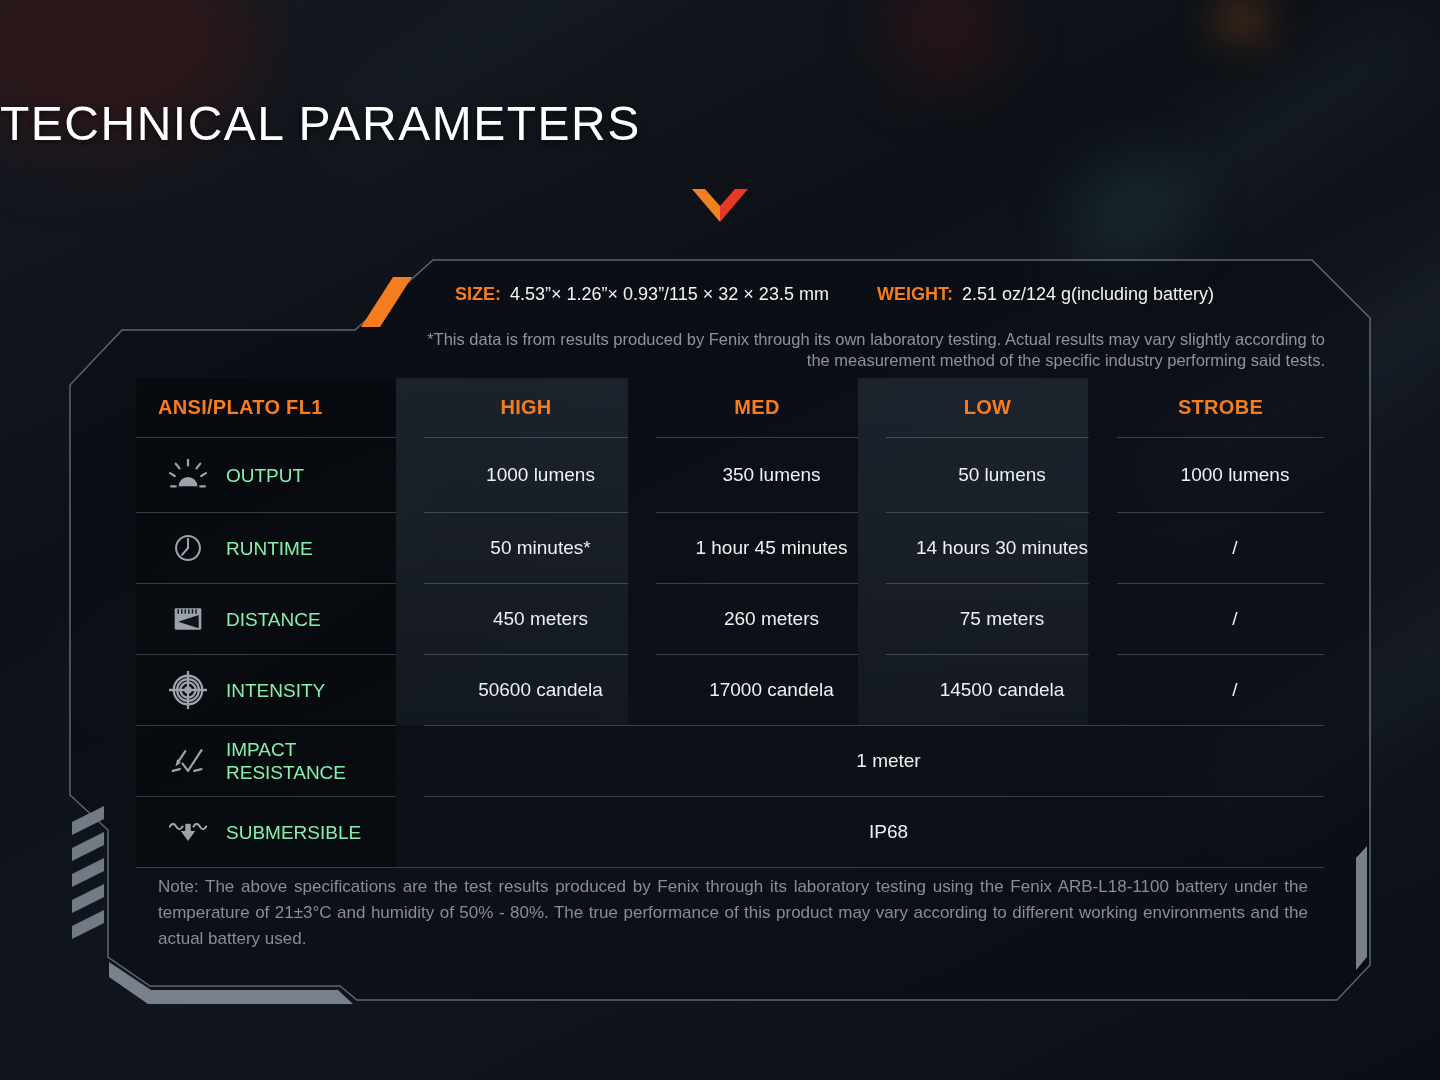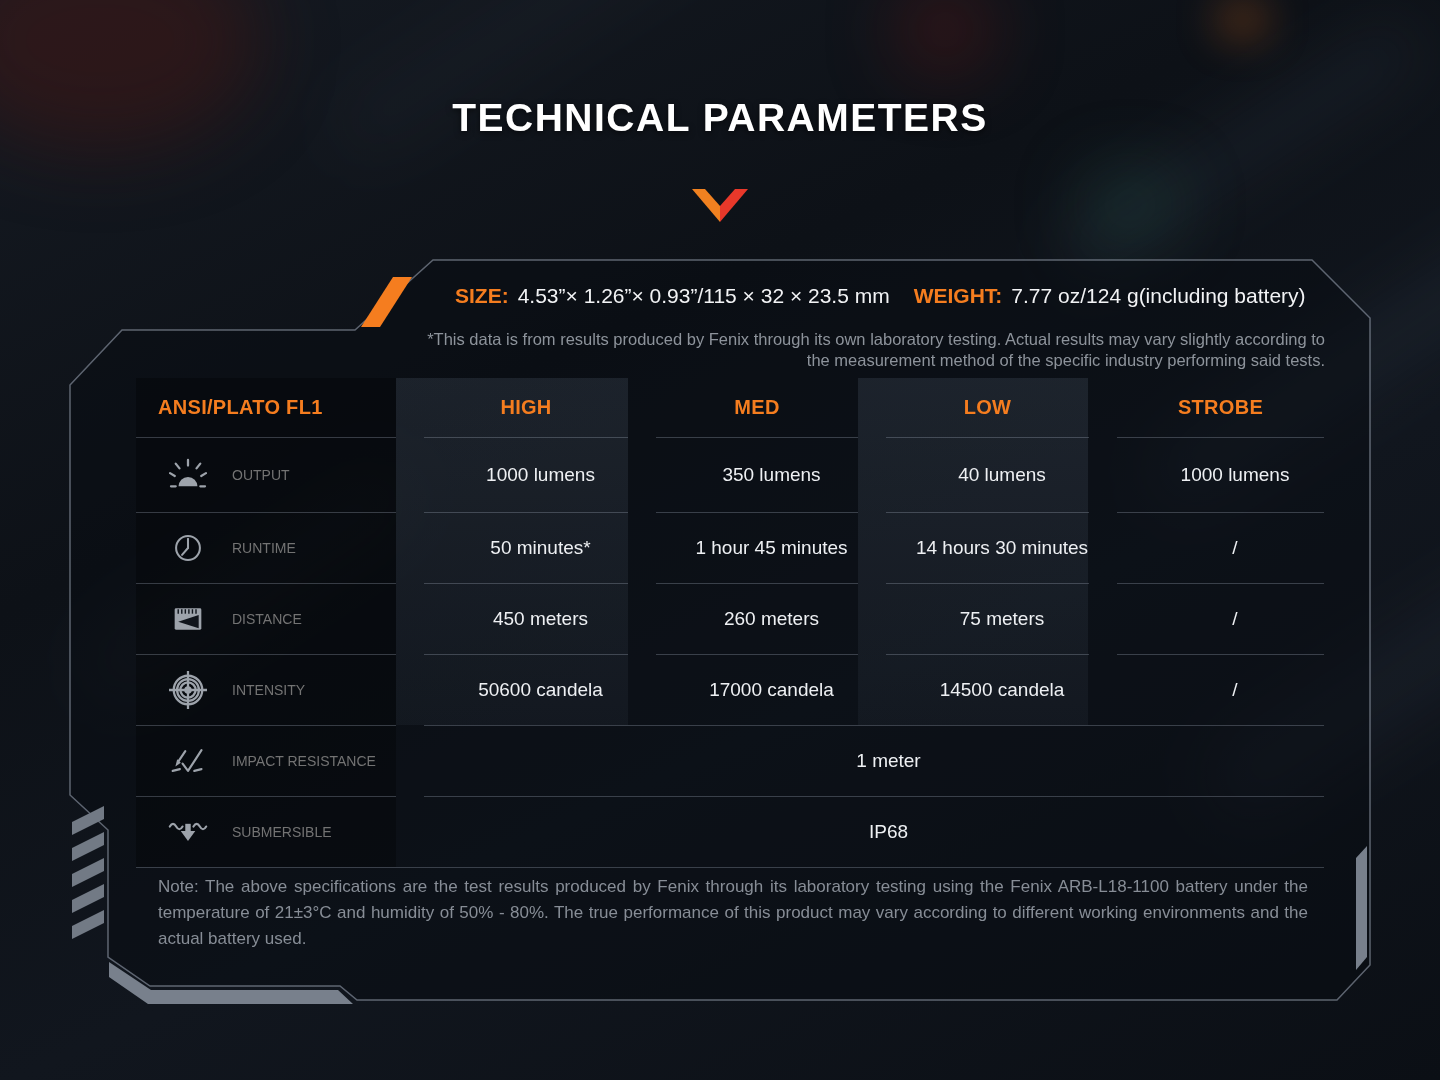--- a/index.html
+++ b/index.html
@@ -21,32 +21,32 @@
   .streak{position:absolute;filter:blur(30px);background:rgba(120,140,165,.08);transform:rotate(-33deg);border-radius:40px;}
   .s1{left:1030px;top:120px;width:420px;height:60px;}
   .s2{left:1120px;top:330px;width:460px;height:70px;}
   .s3{left:60px;top:540px;width:380px;height:80px;background:rgba(110,130,150,.05);}
   .s4{left:1180px;top:640px;width:420px;height:90px;background:rgba(110,130,150,.07);}
   .s5{left:300px;top:-30px;width:500px;height:70px;background:rgba(100,120,140,.05);}
 
   
   .page-title{
     position:absolute;left:0;top:96px;width:1440px;margin:0;
-    text-align:center;color:#ffffff;font-size:39px;font-weight:bold;
+    text-align:left;color:#ffffff;font-size:48px;font-weight:normal;
     letter-spacing:1.5px;text-shadow:0 2px 6px rgba(0,0,0,.6);
   }
   .chevron{position:absolute;left:692px;top:189px;}
 
   
   .frame{position:absolute;left:0;top:0;}
 
   
   .specs-row{
-    position:absolute;left:455px;top:284px;display:flex;gap:24px;
-    font-size:21px;color:#f2f3f5;white-space:nowrap;
+    position:absolute;left:455px;top:284px;display:flex;gap:48px;
+    font-size:18px;color:#f2f3f5;white-space:nowrap;
   }
   .spec{display:flex;align-items:baseline;}
   .spec-label{color:#f57d1f;font-weight:bold;margin-right:9px;}
 
   .disclaimer{
     position:absolute;left:420px;top:329px;width:905px;
     text-align:right;font-size:16.5px;line-height:21px;color:#8d939b;
   }
 
   
@@ -65,21 +65,21 @@
   .cell{display:flex;align-items:center;position:relative;z-index:2;}
   .cell.center{justify-content:center;margin-left:28px;}
   .bt{border-top:1px solid rgba(165,176,192,.30);padding-left:29px;}
   .bottom-line{position:absolute;left:0;top:489px;width:1188px;border-top:1px solid rgba(165,176,192,.30);}
 
   .hdr{color:#f57d1f;font-weight:bold;font-size:20px;letter-spacing:.3px;}
   .hdr.first{justify-content:flex-start;padding-left:22px;}
 
   .row-label{justify-content:flex-start;padding-left:26px;}
   .icon-box{width:52px;display:flex;justify-content:center;align-items:center;flex:0 0 52px;}
-  .row-label span.lab{color:#737373;font-size:14px;line-height:23px;margin-left:18px;max-width:150px;}
+  .row-label span.lab{color:#86efac;font-size:19px;line-height:23px;margin-left:12px;max-width:150px;}
   .val{color:#eef0f3;font-size:19px;}
   .span-val{grid-column:2 / -1;}
 
   
   .notes{position:absolute;left:158px;top:874px;width:1150px;color:#878d96;font-size:17px;line-height:26px;}
   .notes p{margin:0;}
   .notes p.justify{text-align:justify;}
 
   .ic{stroke:#9da3ab;fill:none;stroke-width:2.4;stroke-linecap:round;stroke-linejoin:round;}
   .icf{fill:#9da3ab;stroke:none;}
@@ -121,21 +121,21 @@
     <polygon points="1356,858 1367,846 1367,957 1356,970" fill="#78808c"></polygon>
   </svg>
 
   <div class="specs-row">
     <div class="spec">
       <span class="spec-label">SIZE:</span>
       <span class="spec-value">4.53”× 1.26”× 0.93”/115 × 32 × 23.5 mm</span>
     </div>
     <div class="spec">
       <span class="spec-label">WEIGHT:</span>
-      <span class="spec-value">7.77 oz/124 g(including battery)</span>
+      <span class="spec-value">2.51 oz/124 g(including battery)</span>
     </div>
   </div>
 
   <div class="disclaimer">*This data is from results produced by Fenix through its own laboratory testing. Actual results may vary slightly according to the measurement method of the specific industry performing said tests.</div>
 
   <div class="spec-table">
     <div class="label-col-bg"></div>
     <div class="col-hl hl-high"></div>
     <div class="col-hl hl-low"></div>
     <div class="bottom-line"></div>
@@ -158,21 +158,21 @@
             <line x1="34" y1="19" x2="39" y2="16"></line>
             <line x1="2" y1="30" x2="7" y2="30"></line>
             <line x1="33" y1="30" x2="38" y2="30"></line>
           </g>
         </svg>
       </span>
       <span class="lab">OUTPUT</span>
     </div>
     <div class="cell center val bt">1000 lumens</div>
     <div class="cell center val bt">350 lumens</div>
-    <div class="cell center val bt">40 lumens</div>
+    <div class="cell center val bt">50 lumens</div>
     <div class="cell center val bt">1000 lumens</div>
 
     <div class="cell row-label bt">
       <span class="icon-box">
         <svg width="34" height="34" viewBox="0 0 40 40">
           <circle class="ic" cx="20" cy="20" r="14" stroke-width="3"></circle>
           <line class="ic" x1="20" y1="20" x2="20" y2="9" stroke-width="2.8"></line>
           <line class="ic" x1="20" y1="20" x2="13" y2="28" stroke-width="2.8"></line>
         </svg>
       </span>

